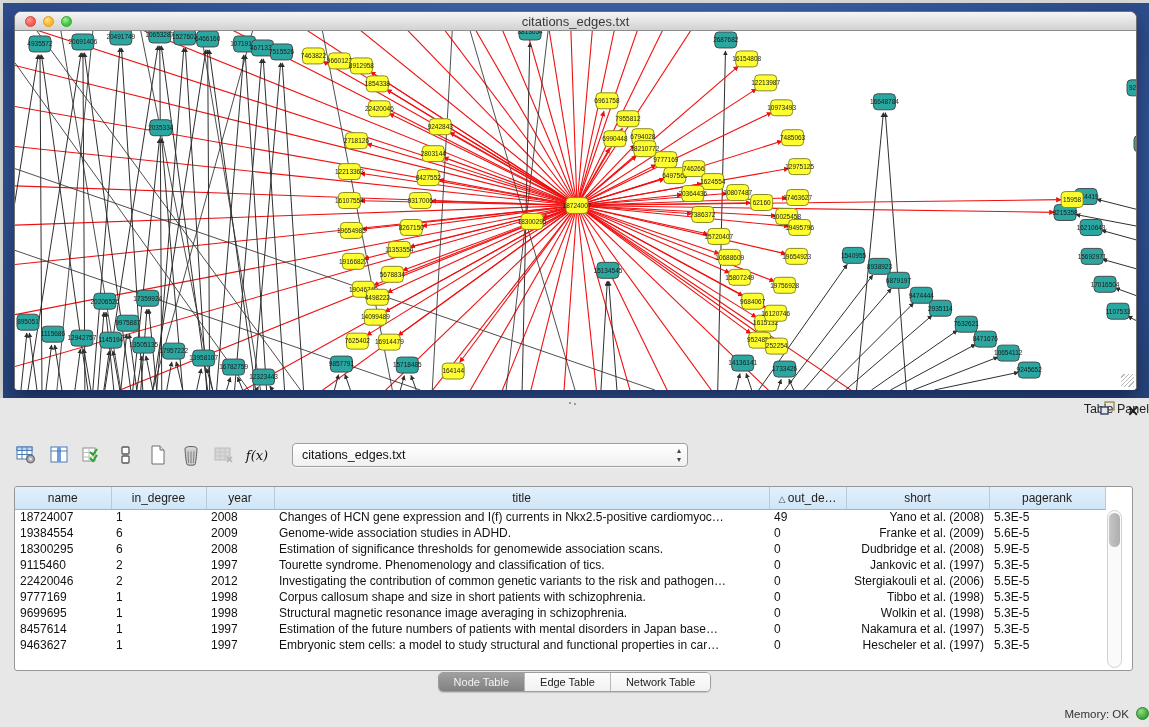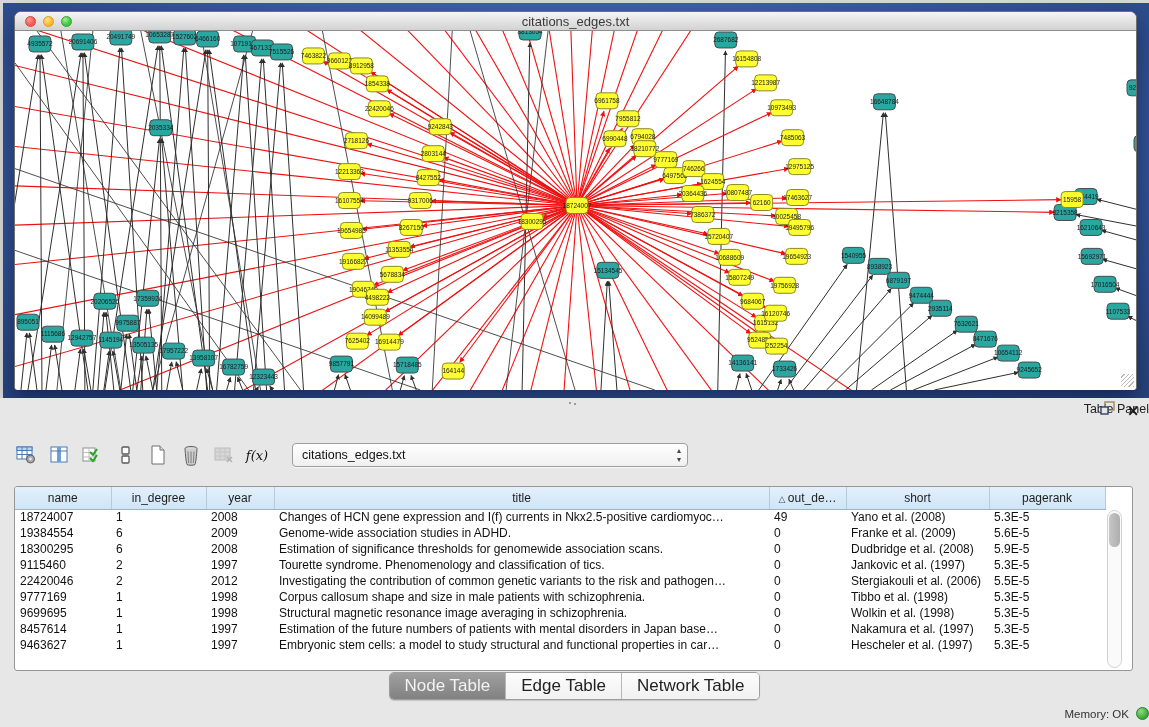--- a/index.html
+++ b/index.html
@@ -46,31 +46,31 @@
     line-height:22px; padding-left:9px; box-shadow:0 1px 0 rgba(255,255,255,.7); }
   .combo .step { position:absolute; right:6px; top:2px; display:flex; flex-direction:column; line-height:9px; font-size:8px; color:#444; }
 
   .tablebox { position:absolute; left:14px; top:88px; width:1119px; height:185px;
     background:#fff; border:1px solid #979797; border-radius:3px; overflow:hidden; }
   table { border-collapse:collapse; table-layout:fixed; width:1090px; }
   th { height:22px; background:linear-gradient(#e2f0fb,#cfe5f6); border-right:1px solid #b3cbdd;
     border-bottom:1px solid #9cb6c9; font-weight:normal; font-size:12px; color:#1d1d1d; overflow:hidden; white-space:nowrap; }
   .sort { font-size:9px; color:#33506b; }
   td { height:16px; padding:0 5px; font-size:12px; color:#111; white-space:nowrap; overflow:hidden; }
-  td.c5 { text-align:left; }
+  td.c5 { text-align:right; }
   col.w0{width:96px} col.w1{width:95px} col.w2{width:68px} col.w3{width:495px}
   col.w4{width:77px} col.w5{width:143px} col.w6{width:116px}
   .vscroll { position:absolute; right:10px; top:23px; bottom:2px; width:15px;
     background:#fafafa; border:1px solid #d0d0d0; border-radius:8px; }
   .vthumb { position:absolute; left:1px; top:2px; width:11px; height:34px; background:linear-gradient(90deg,#c6c6c6,#aeaeae); border-radius:6px; }
 
   .tabbar { position:absolute; left:0; top:274px; width:100%; display:flex; justify-content:center; }
   .segctl { display:inline-flex; border:1px solid #9e9e9e; border-radius:5px; overflow:hidden;
     background:#fcfcfc; box-shadow:0 1px 1px rgba(0,0,0,.15); }
-  .seg { padding:3px 15px; font-size:17px; color:#222; border-left:1px solid #b8b8b8; background:linear-gradient(#fdfdfd,#f1f1f1); }
+  .seg { padding:3px 15px; font-size:11px; color:#222; border-left:1px solid #b8b8b8; background:linear-gradient(#fdfdfd,#f1f1f1); }
   .seg:first-child { border-left:none; }
   .seg.sel { background:linear-gradient(#a0a0a0,#818181); color:#f3f3f3; }
 
   .statusbar { position:absolute; left:0; bottom:0; width:100%; height:27px;
     display:flex; align-items:center; justify-content:flex-end; gap:7px; 
     font-size:11.5px; color:#333; }
   .memdot { width:13px; height:13px; border-radius:50%; border:1px solid #2a7d2a;
     background:radial-gradient(circle at 35% 30%, #8fdd7f, #37a637 70%); }
 </style>
 </head>
@@ -851,21 +851,21 @@
               <td class="c2">2012</td>
               <td class="c3">Investigating the contribution of common genetic variants to the risk and pathogen…</td>
               <td class="c4">0</td>
               <td class="c5">Stergiakouli et al. (2006)</td>
               <td class="c6">5.5E-5</td>
             </tr>
             <tr>
               <td class="c0">9777169</td>
               <td class="c1">1</td>
               <td class="c2">1998</td>
-              <td class="c3">Corpus callosum shape and size in male patients with schizophrenia.</td>
+              <td class="c3">Corpus callosum shape and size in short patients with schizophrenia.</td>
               <td class="c4">0</td>
               <td class="c5">Tibbo et al. (1998)</td>
               <td class="c6">5.3E-5</td>
             </tr>
             <tr>
               <td class="c0">9699695</td>
               <td class="c1">1</td>
               <td class="c2">1998</td>
               <td class="c3">Structural magnetic resonance image averaging in schizophrenia.</td>
               <td class="c4">0</td>

